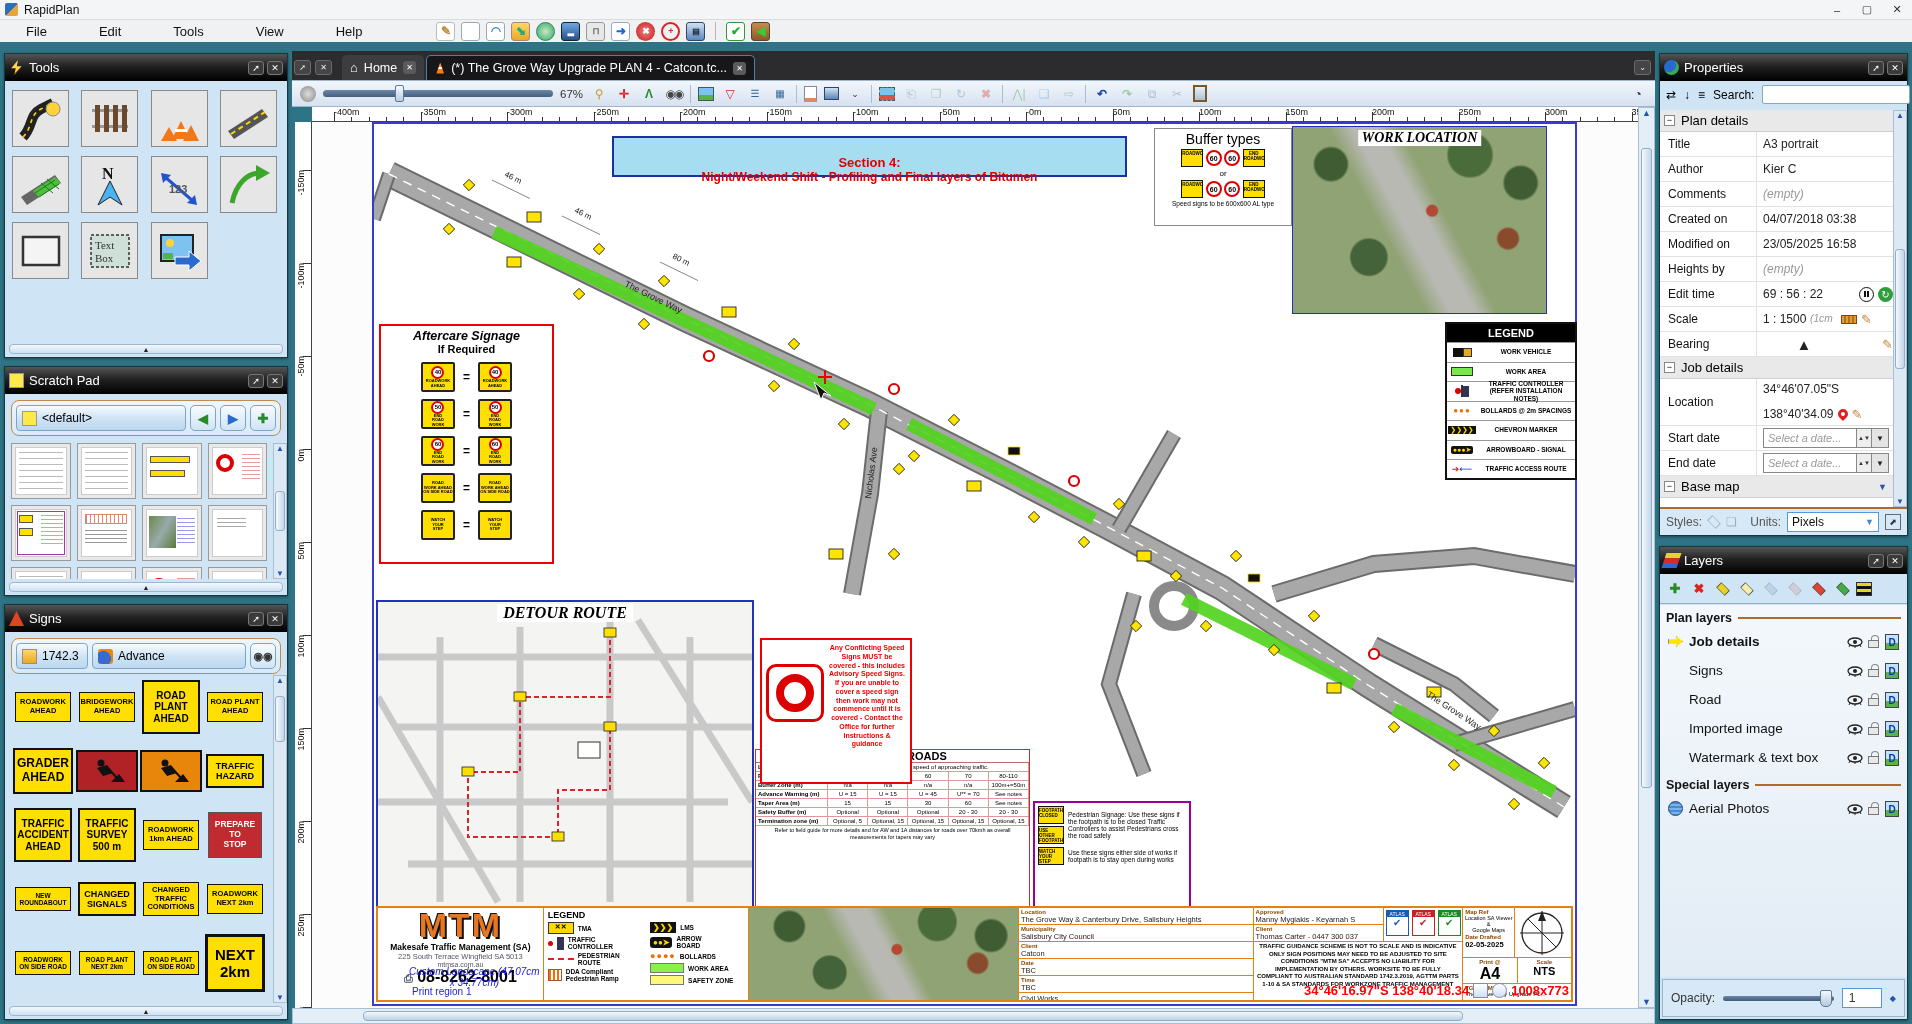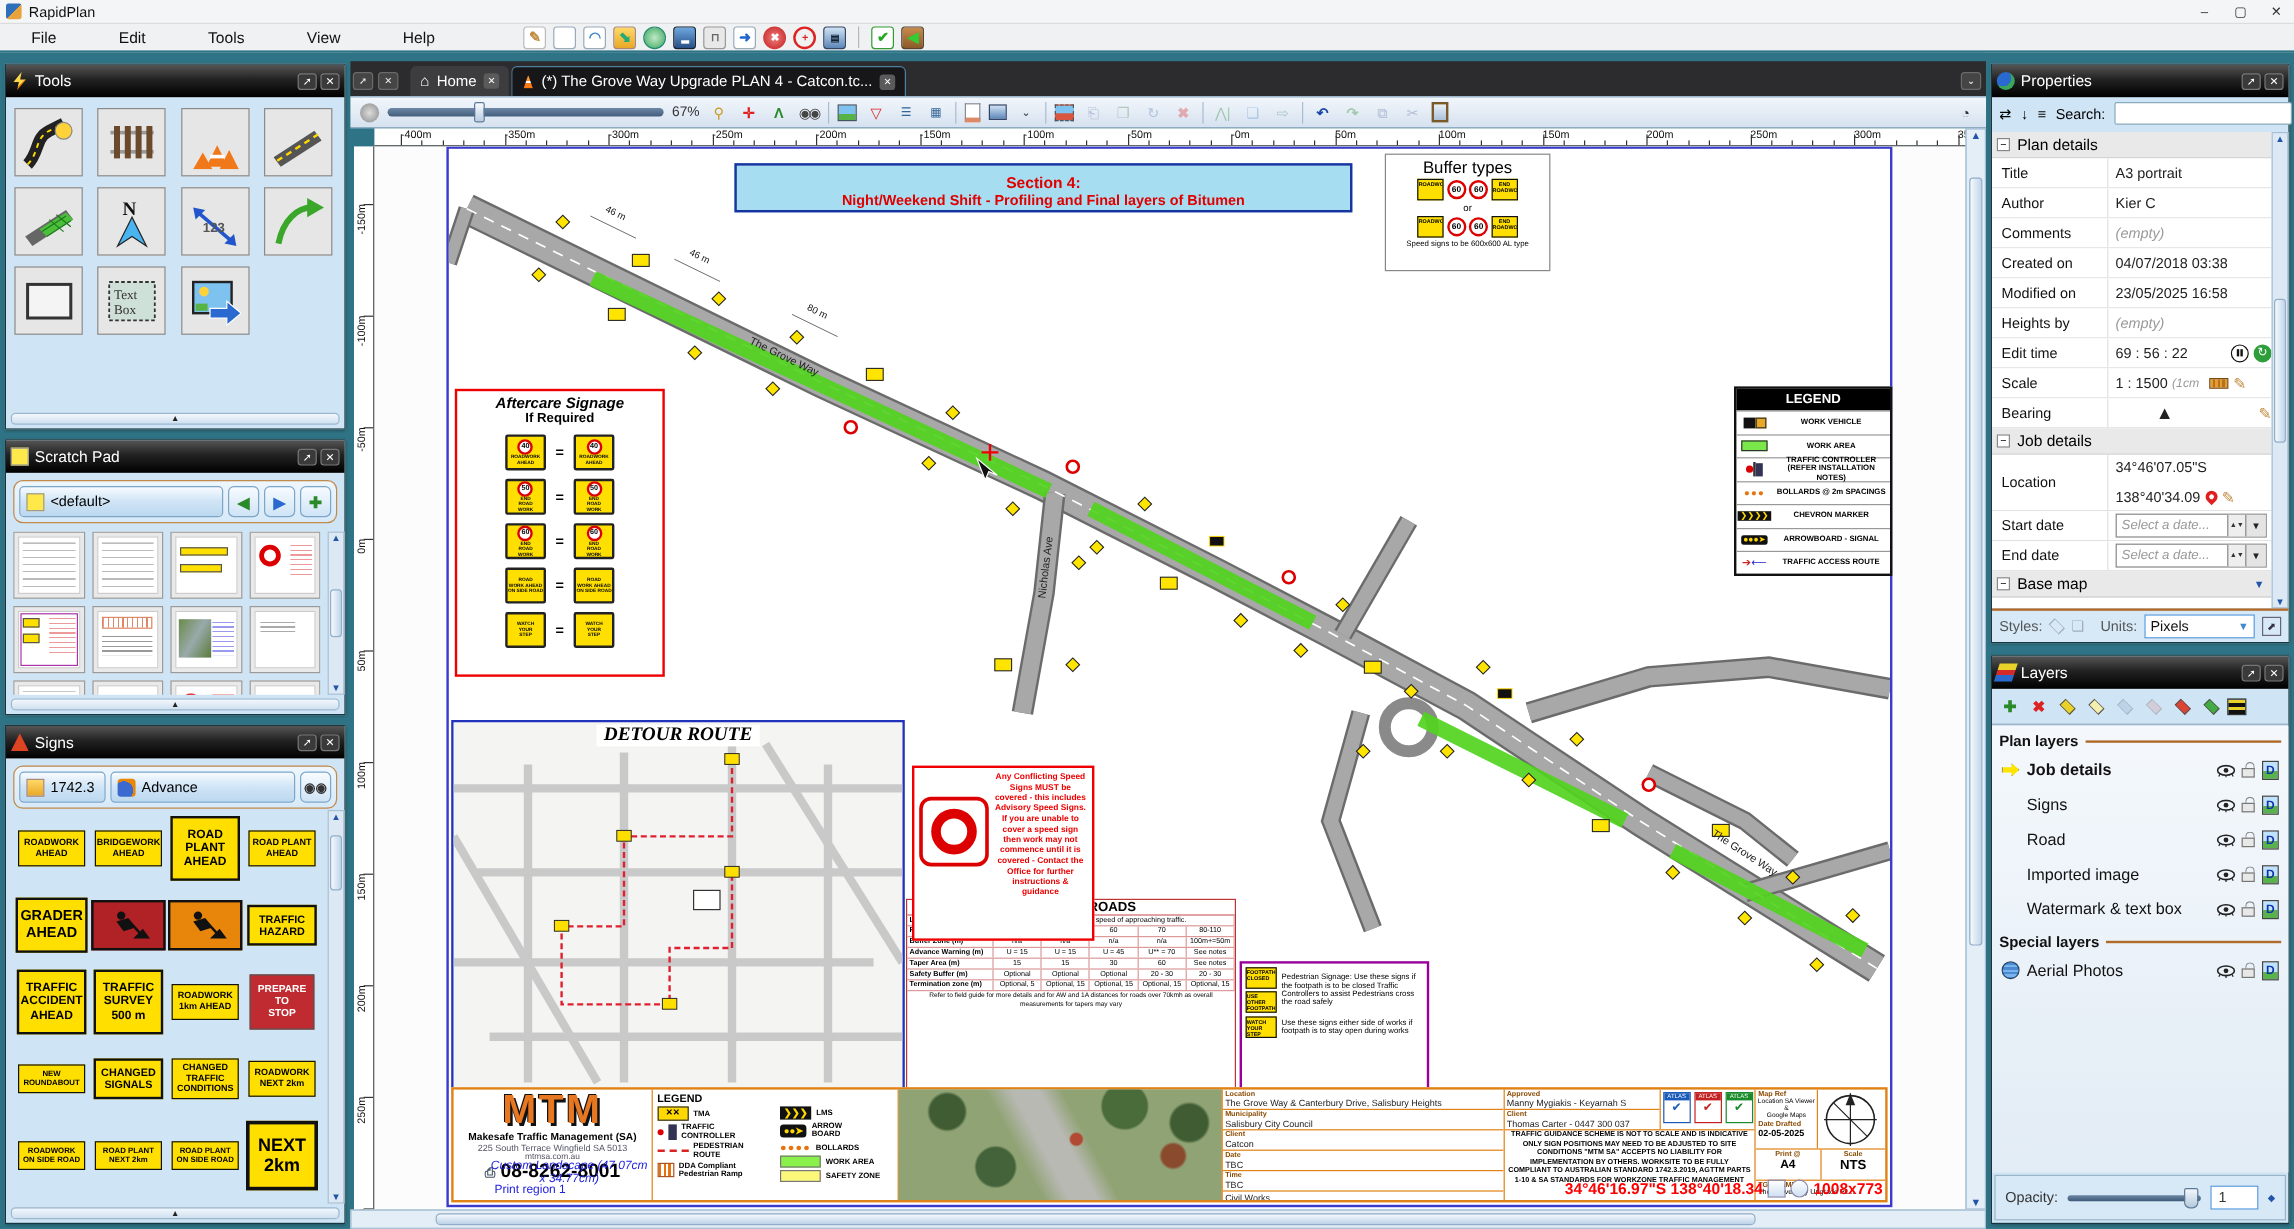--- a/index.html
+++ b/index.html
@@ -97,21 +97,21 @@
     display:flex;flex-direction:column;align-items:center;justify-content:space-between;color:#2255aa;font-size:9px;}
   #hscroll{position:absolute;left:0;top:964px;width:1363px;height:16px;background:#e4eef7;border:1px solid #a8c0d4;
     display:flex;align-items:center;}
   #hthumb{margin-left:70px;width:1100px;height:10px;background:linear-gradient(#f5f9fd,#bdd2e8);
     border:1px solid #92aec8;border-radius:4px;}
   
   #page{position:absolute;left:60px;top:0px;width:1205px;height:884px;background:#fff;border:2px solid #3a3acc;}
   #plan-svg{position:absolute;left:0;top:0;z-index:1;}
   .pbox{position:absolute;background:#fff;z-index:3;}
   #sec-title{left:238px;top:12px;width:515px;height:41px;background:#a7ddf1;border:2px solid #16339f;
-    text-align:center;color:#e00000;font-weight:bold;padding-top:7px;}
+    text-align:center;color:#e00000;font-weight:bold;padding-top:17px;}
   #sec-title .l1{font-size:13px;} #sec-title .l2{font-size:12px;}
   #buffer-box{left:780px;top:4px;width:138px;height:98px;border:1px solid #888;font-size:9px;text-align:center;}
   .mini-sign{display:inline-block;background:#ffdf00;border:1px solid #111;font-size:4.5px;font-weight:bold;
     width:22px;height:18px;vertical-align:middle;overflow:hidden;line-height:1.1;padding-top:2px;}
   .spd{display:inline-flex;width:16px;height:16px;border-radius:50%;background:#fff;border:2.5px solid #d00;
     align-items:center;justify-content:center;font-size:7px;font-weight:bold;vertical-align:middle;}
   #workloc{left:918px;top:2px;width:255px;height:188px;border:1px solid #2233bb;z-index:2;}
   #workloc .lbl{position:absolute;left:50%;transform:translateX(-50%);top:3px;background:#fff;
     font-family:"Liberation Serif",serif;font-style:italic;font-weight:bold;font-size:14px;padding:0 4px;white-space:nowrap;}
   .aerial{background:
@@ -785,20 +785,23 @@
           <span class="spd" style="white-space: pre-line;">60</span> <span class="mini-sign">END ROADWORK</span>
         </div>
         <div style="font-size: 8px; white-space: pre-line;">or</div>
         <div style="margin:2px 0;">
           <span class="mini-sign">ROADWORK</span> <span class="spd" style="white-space: pre-line;">60</span>
           <span class="spd" style="white-space: pre-line;">60</span> <span class="mini-sign">END ROADWORK</span>
         </div>
         <div style="font-size: 6.5px; white-space: pre-line;">Speed signs to be 600x600 AL type</div>
       </div>
 
+      <div class="pbox aerial" id="workloc">
+        <div class="lbl" style="white-space: pre-line;">WORK LOCATION</div>
+      </div>
 
       <div class="pbox" id="legend-box">
         <div class="lhead" style="white-space: pre-line;">LEGEND</div>
         <div id="legend-rows">
             <div class="lrow">
               <div class="lic">
                 <span style="display:inline-block;width:10px;height:9px;background:#111;"></span>
                 <span style="display:inline-block;width:9px;height:9px;background:#e8a826;border:1px solid #333;"></span>
               </div>
               <div class="ltx" style="white-space: pre-line;">WORK VEHICLE</div>
@@ -1162,21 +1165,21 @@
             </div>
             <svg width="54" height="50" viewBox="0 0 54 50">
               <circle cx="27" cy="25" r="20" fill="none" stroke="#222" stroke-width="1.3"></circle>
               <path d="M27,3 V47 M5,25 H49 M13,11 L41,39" stroke="#222" stroke-width="1"></path>
               <path d="M27,3 L23,13 L31,13 Z" fill="#222"></path>
             </svg>
           </div>
           <div style="display:flex;border-bottom:1px solid #e08214;height:26px;">
             <div style="flex:1;border-right:1px solid #e08214;text-align:center;">
               <div class="tlab" style="white-space: pre-line;">Print @</div>
-              <div style="font-size: 10px; font-weight: bold; white-space: pre-line;">A4</div>
+              <div style="font-size: 16px; font-weight: bold; white-space: pre-line;">A4</div>
             </div>
             <div style="flex:1;text-align:center;">
               <div class="tlab" style="white-space: pre-line;">Scale</div>
               <div style="font-size: 11px; font-weight: bold; white-space: pre-line;">NTS</div>
             </div>
           </div>
           <div class="tlab" style="white-space: pre-line;">TGS NAME:</div>
           <div style="font-size: 6px; padding-left: 2px; white-space: pre-line;">The Grove Way Upgrade PL...</div>
         </div>
       </div>

